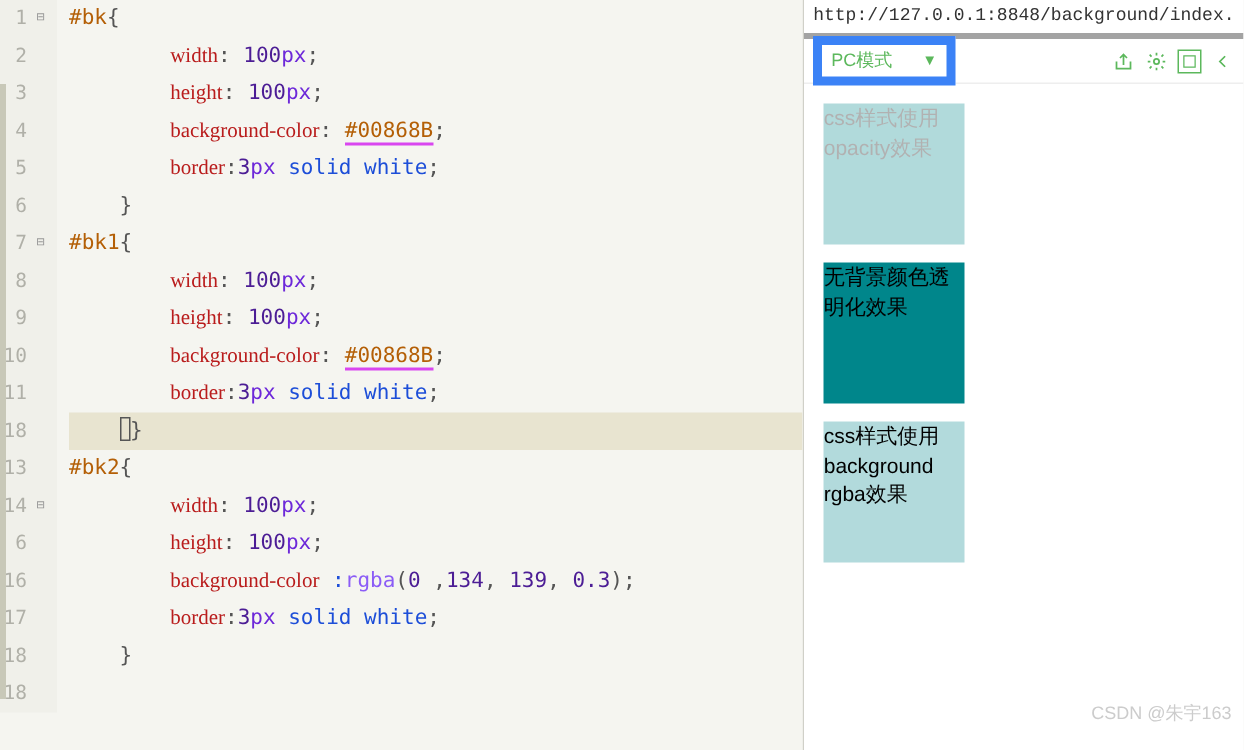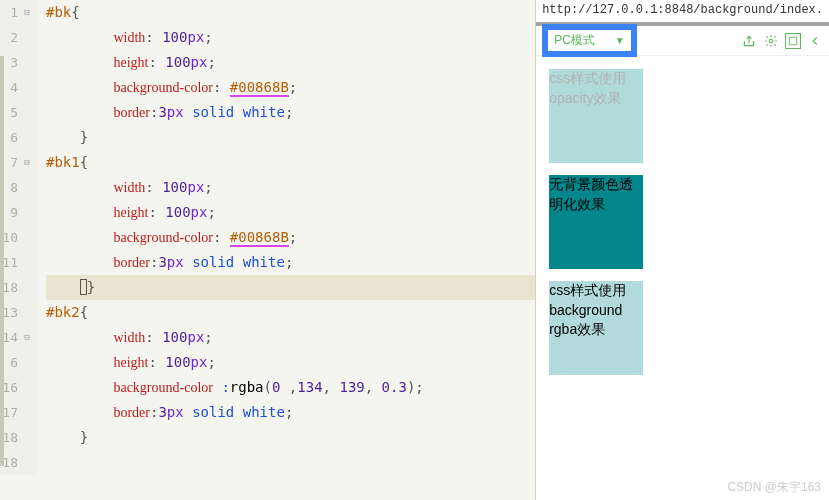--- a/index.html
+++ b/index.html
@@ -67,21 +67,21 @@
       margin-top: -2px;
     }
     .tok-selector { color: #b45f06; }
     .tok-brace { color: #555; }
     .tok-prop { color: #b91c1c; font-family: Liberation Serif, serif; }
     .tok-colon { color: #555; }
     .tok-number { color: #4c1d95; }
     .tok-unit { color: #6d28d9; }
     .tok-color { color: #b45f06; border-bottom: 2px solid #d946ef; }
     .tok-value { color: #1d4ed8; }
-    .tok-func { color: #000000; }
+    .tok-func { color: #8b5cf6; }
     .tok-semicolon { color: #555; }
     .tok-comma { color: #555; }
 
     .preview-pane {
       flex: 1;
       border-left: 1px solid #d0d0c8;
       background: #fff;
       display: flex;
       flex-direction: column;
     }
@@ -153,21 +153,21 @@
     .scroll-ind {
       position: absolute;
       left: 0;
       top: 56px;
       width: 4px;
       height: 410px;
       background: #c8c8b8;
     }
     .watermark {
       position: absolute;
-      bottom: 4px;
+      bottom: 16px;
       right: 8px;
       font-family: Arial, sans-serif;
       font-size: 12px;
       color: #ccc;
     }
   </style>
 </head>
 <body>
 
 <div class="editor-pane">

